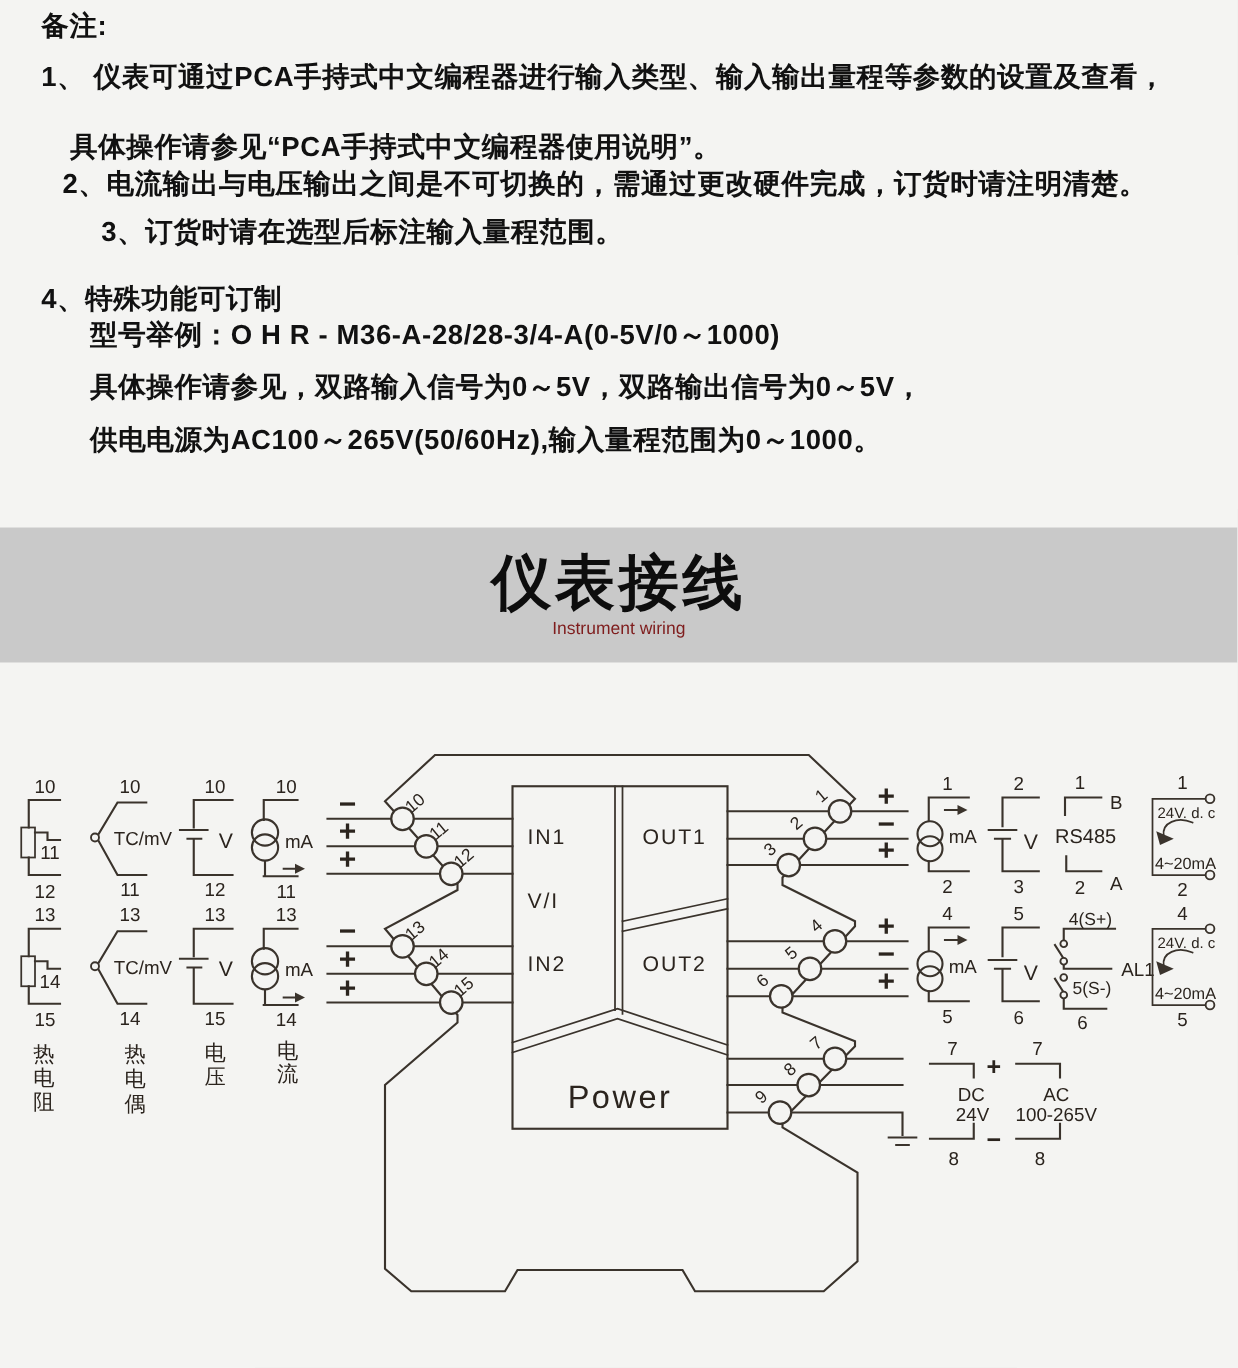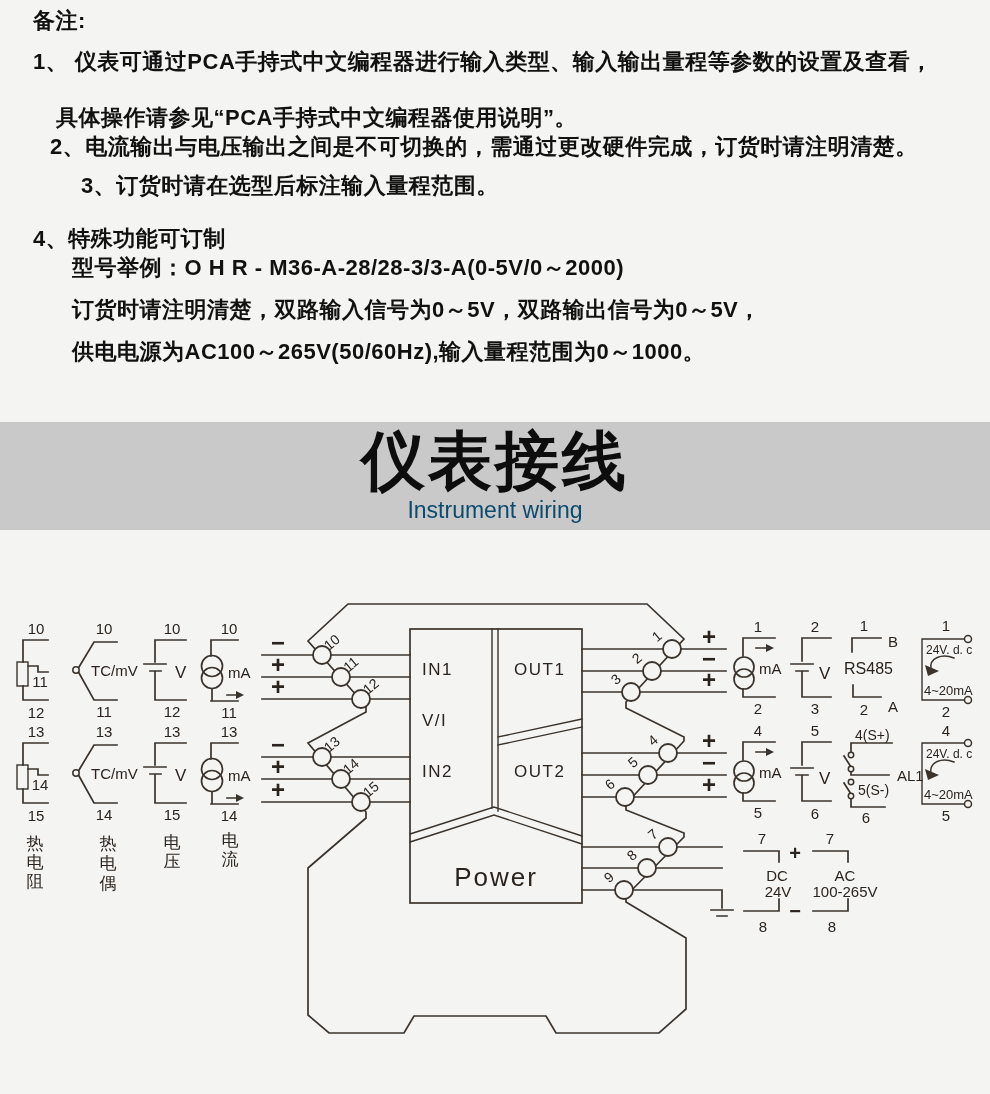--- a/index.html
+++ b/index.html
@@ -1,22 +1,22 @@
 <!DOCTYPE html>
 <html><head>
 <meta charset="utf-8">
 <style>
   html,body{margin:0;padding:0;}
   body{background:#e8e8e8;font-family:"Liberation Sans",sans-serif;}
   #page{position:relative;width:990px;height:1094px;background:#f4f4f2;overflow:hidden;margin:0 auto;}
   .note-line{position:absolute;font-size:22px;font-weight:600;color:#111;white-space:nowrap;letter-spacing:0.5px;}
   #banner{position:absolute;left:0;top:422px;width:990px;height:108px;background:#c9c9c9;
           display:flex;flex-direction:column;align-items:center;justify-content:center;}
-  #banner .title{font-size:64px;font-weight:700;color:#0d0d0d;letter-spacing:3px;line-height:1.05;}
-  #banner .subtitle{font-size:23px;color:#0c4a6e;margin-top:1px;}
+  #banner .title{font-size:48px;font-weight:700;color:#0d0d0d;letter-spacing:3px;line-height:1.05;}
+  #banner .subtitle{font-size:14px;color:#7f1d1d;margin-top:1px;}
   svg{position:absolute;left:0;top:0;}
   .d{stroke:#3a332c;stroke-width:1.7;fill:none;stroke-linecap:square;stroke-linejoin:miter;}
   .thin{stroke-width:1.4;}
   .term{stroke:#3a332c;stroke-width:1.8;fill:#f4f4f2;}
   .dot{stroke:#3a332c;stroke-width:1.5;fill:#f4f4f2;}
   .fillh{fill:#3a332c;stroke:none;}
   text{fill:#2b241e;font-family:"Liberation Sans",sans-serif;}
   .num{font-size:15px;text-anchor:middle;}
   .rot{font-size:14px;text-anchor:middle;}
   .sym{font-size:15px;}
@@ -38,22 +38,22 @@
 
 <div id="page">
 
   <div>
     <div class="note-line" style="left:33px;top:6px;text-align:right;">备注:</div>
     <div class="note-line" style="left:33px;top:47px;">1、 仪表可通过PCA手持式中文编程器进行输入类型、输入输出量程等参数的设置及查看，</div>
     <div class="note-line" style="left:56px;top:89px;margin-top:14px;">具体操作请参见“PCA手持式中文编程器使用说明”。</div>
     <div class="note-line" style="left:33px;top:132px;margin-left:17px;">2、电流输出与电压输出之间是不可切换的，需通过更改硬件完成，订货时请注明清楚。</div>
     <div class="note-line" style="left:33px;top:171px;margin-left:48px;">3、订货时请在选型后标注输入量程范围。</div>
     <div class="note-line" style="left:33px;top:224px;">4、特殊功能可订制</div>
-    <div class="note-line" style="left:72px;top:253px;">型号举例：O H R - M36-A-28/28-3/3-A(0-5V/0～2000)</div>
-    <div class="note-line" style="left:72px;top:295px;">订货时请注明清楚，双路输入信号为0～5V，双路输出信号为0～5V，</div>
+    <div class="note-line" style="left:72px;top:253px;">型号举例：O H R - M36-A-28/28-3/4-A(0-5V/0～1000)</div>
+    <div class="note-line" style="left:72px;top:295px;">具体操作请参见，双路输入信号为0～5V，双路输出信号为0～5V，</div>
     <div class="note-line" style="left:72px;top:337px;">供电电源为AC100～265V(50/60Hz),输入量程范围为0～1000。</div>
   </div>
 
   <div id="banner">
     <div class="title">仪表接线</div>
     <div class="subtitle">Instrument wiring</div>
   </div>
 
   <svg width="990" height="1094" viewBox="0 0 990 1094">
 

